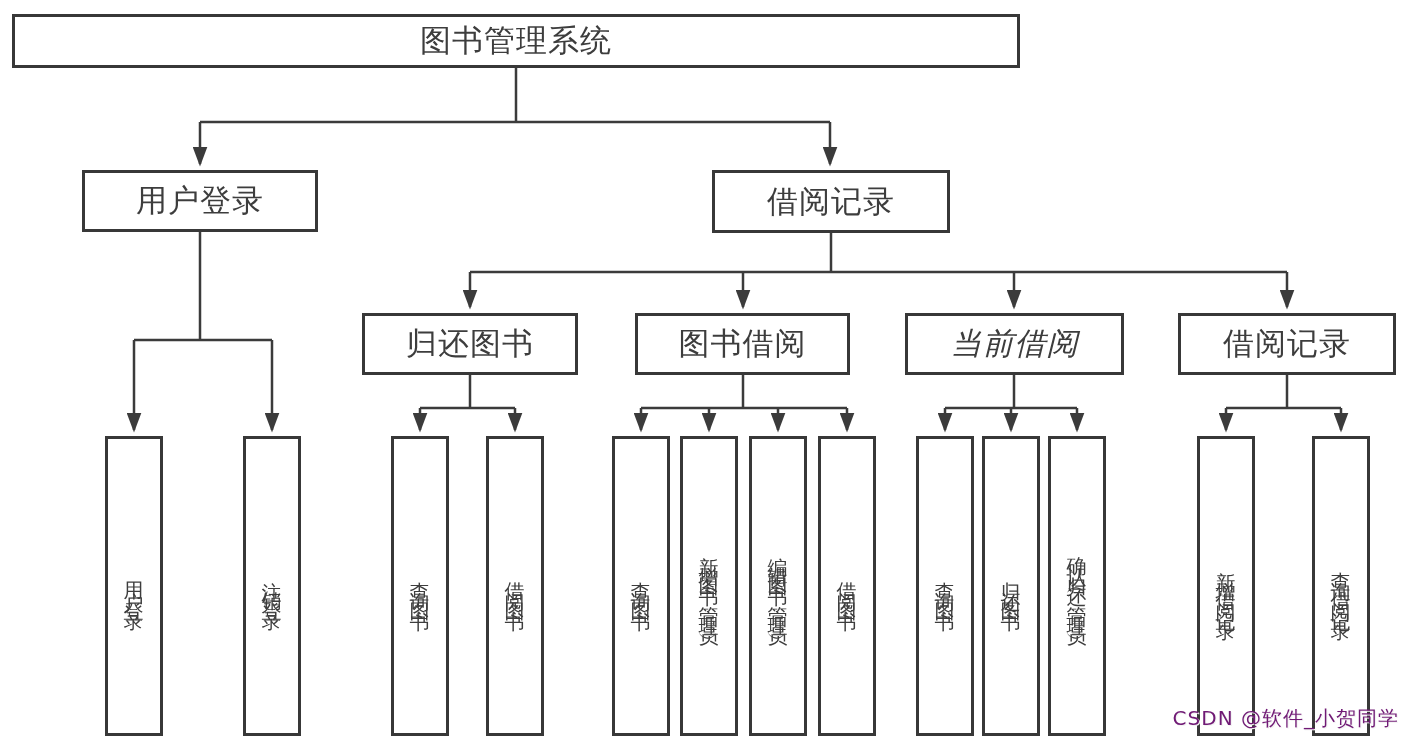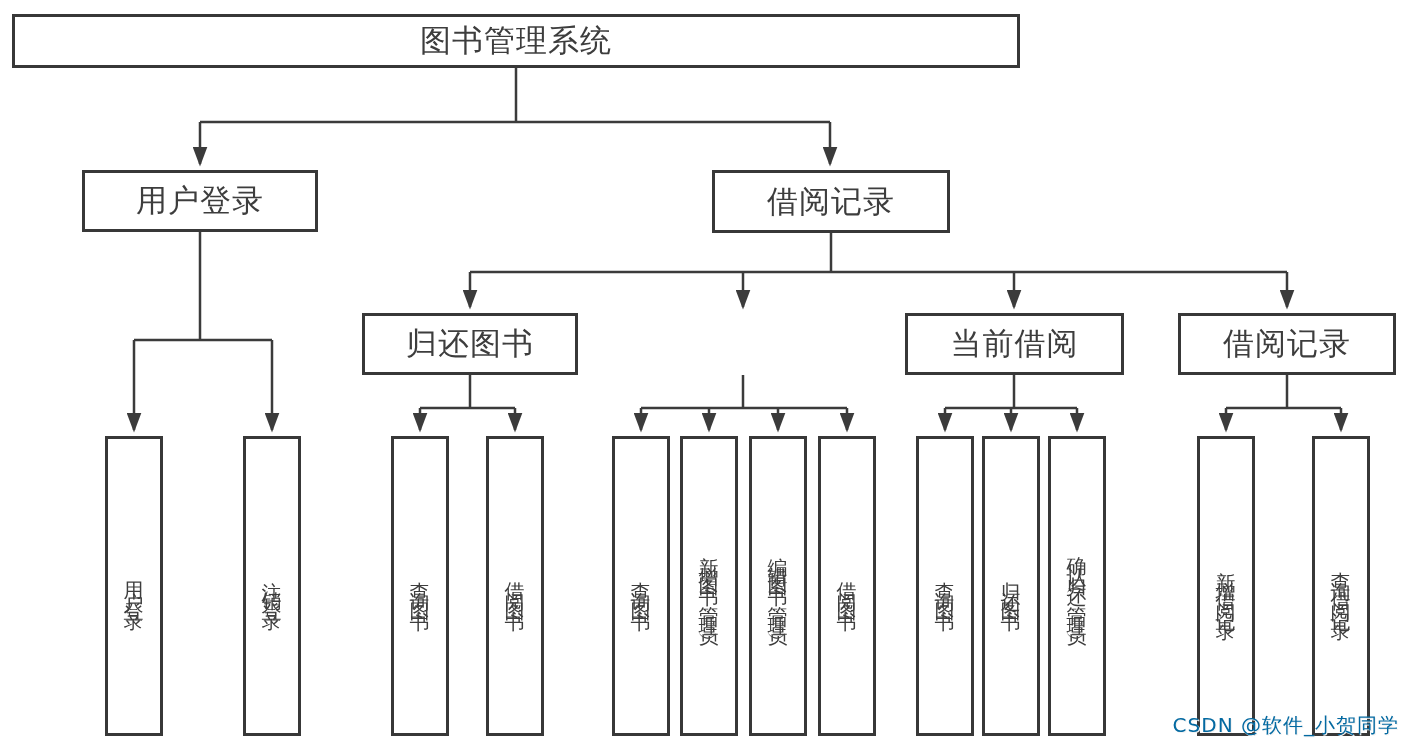--- a/index.html
+++ b/index.html
@@ -19,22 +19,22 @@
   .leaf{top:436px;width:58px;height:300px;}
   .leaf .v-label{
     writing-mode:vertical-rl;
     text-orientation:mixed;
     font-size:20px;
     letter-spacing:10px;
     line-height:1;
     white-space:nowrap;
   }
   .watermark{
-    position:absolute;right:6px;bottom:8px;
-    font-size:20px;color:#0369a1;letter-spacing:1px;
+    position:absolute;right:6px;bottom:15px;
+    font-size:20px;color:#701a75;letter-spacing:1px;
     white-space:nowrap;
     text-shadow:1px 1px 0 #f2f2f2;
   }
 </style>
 </head>
 <body>
 
 <div class="canvas">
 
   <svg class="connectors" viewBox="0 0 1405 747" xmlns="http://www.w3.org/2000/svg">
@@ -94,21 +94,24 @@
   <div class="node h-node" style="left:82px;top:170px;width:236px;height:62px;">
     <span>用户登录</span>
   </div>
   <div class="node h-node" style="left:712px;top:170px;width:238px;height:63px;">
     <span>借阅记录</span>
   </div>
 
   <div class="node h-node" style="left:362px;top:313px;width:216px;height:62px;">
     <span>归还图书</span>
   </div>
-  <div class="node h-node" style="left:905px;top:313px;width:219px;height:62px;">
+  <div class="node h-node" style="left:635px;top:313px;width:215px;height:62px;">
+    <span>图书借阅</span>
+  </div>
+  <div class="node h-node" style="left:905px;top:313px;width:219px;height:62px;font-style:italic;">
     <span>当前借阅</span>
   </div>
   <div class="node h-node" style="left:1178px;top:313px;width:218px;height:62px;text-align:right;">
     <span>借阅记录</span>
   </div>
 
   <div class="node leaf" style="left:105px;">
     <span class="v-label">用户登录</span>
   </div>
   <div class="node leaf" style="left:243px;">

